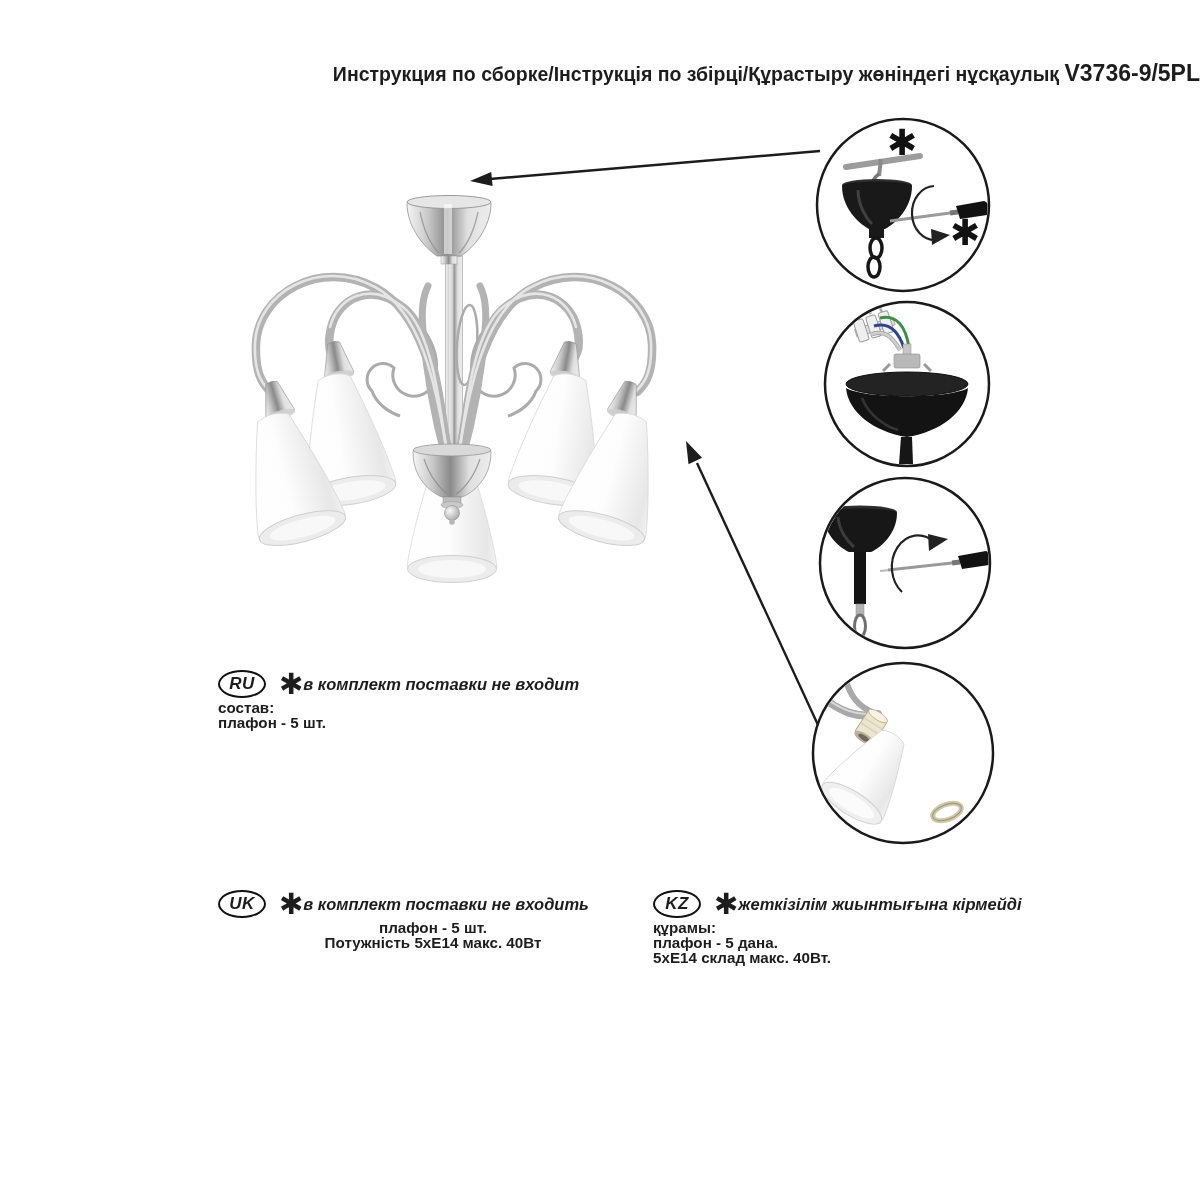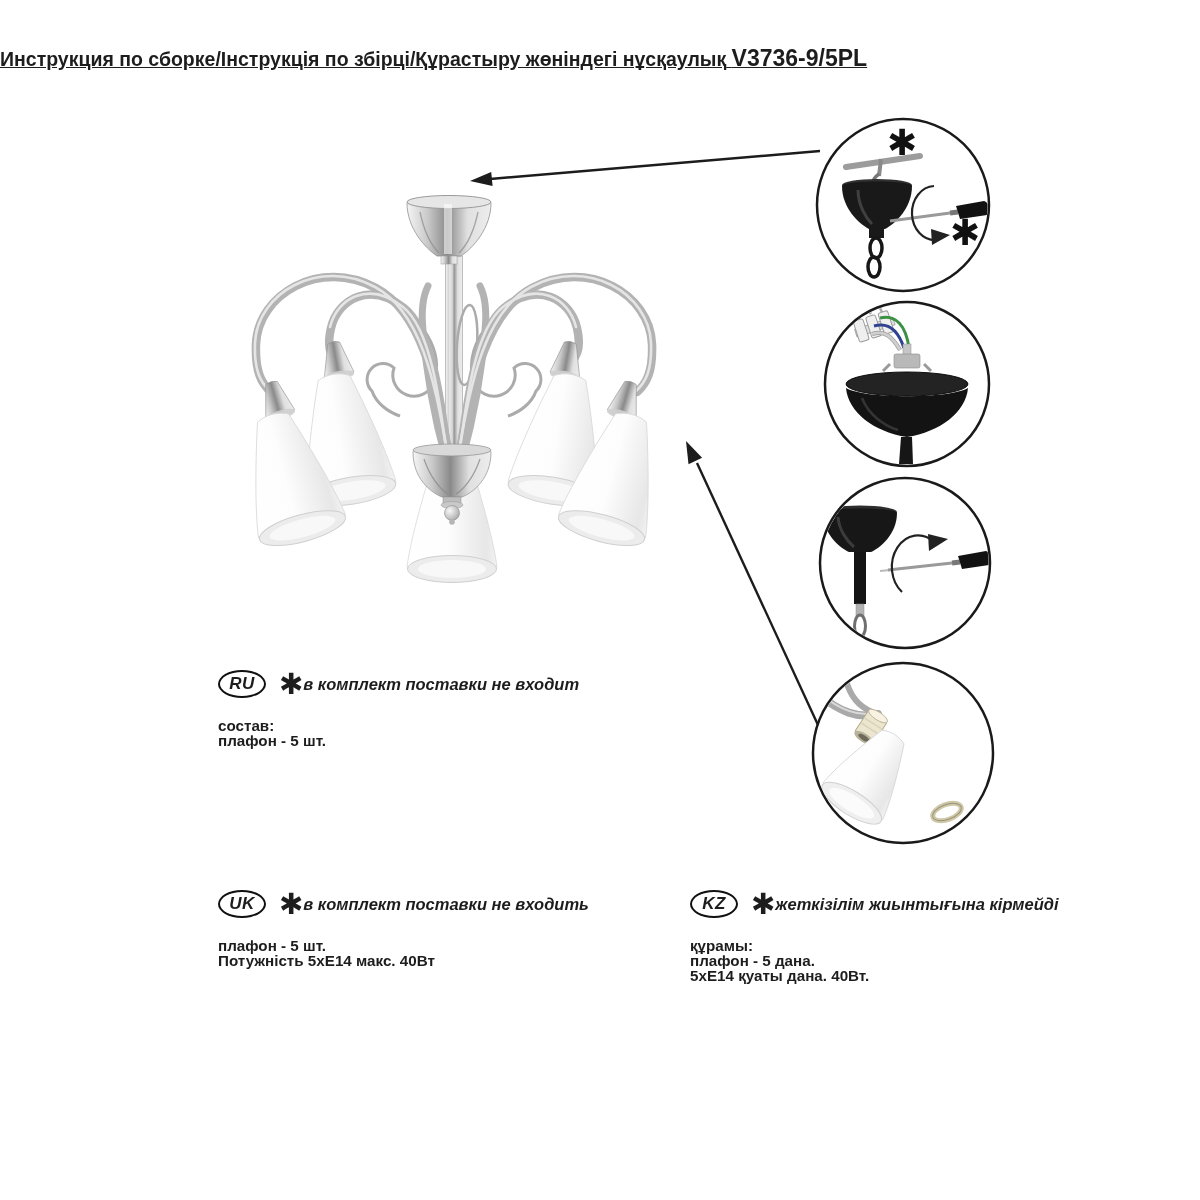--- a/index.html
+++ b/index.html
@@ -1,39 +1,39 @@
 <!DOCTYPE html>
 <html><head>
 <meta charset="utf-8">
 <style>
   html,body{margin:0;padding:0;background:#ffffff;}
   body{
     width:1200px;height:1200px;position:relative;overflow:hidden;
     font-family:"Liberation Sans","DejaVu Sans",sans-serif;color:#1d1d1d;
   }
   .page-title{
-    position:absolute;top:45px;left:0;right:0;text-align:left;
-    font-weight:bold;font-size:19.5px;white-space:nowrap;letter-spacing:0px;text-decoration:underline;
+    position:absolute;top:60px;left:0;right:0;text-align:right;
+    font-weight:bold;font-size:19.5px;white-space:nowrap;letter-spacing:0px;
   }
   .page-title .code{font-size:23px;}
   svg.canvas{position:absolute;left:0;top:0;width:1200px;height:1200px;}
   .lang-block{position:absolute;width:430px;}
   .lb-header{display:flex;align-items:center;height:28px;font-style:italic;}
   .badge{
     width:44px;height:24px;border:2.5px solid #111;border-radius:50%;
     display:flex;align-items:center;justify-content:center;
     font-size:17px;font-weight:bold;letter-spacing:0.5px;flex:0 0 auto;
   }
   .ast{font-size:29px;line-height:26px;margin-left:13px;font-weight:bold;}
   .note{font-size:16.5px;font-weight:bold;white-space:nowrap;}
-  .lb-lines{margin-top:20px;font-size:15.2px;font-weight:bold;line-height:15.2px;}
+  .lb-lines{margin-top:2px;font-size:15.2px;font-weight:bold;line-height:15.2px;}
   .lb-lines div{white-space:nowrap;}
   #ru-block{left:218px;top:670px;}
-  #uk-block{left:218px;top:890px;}
-  #kz-block{left:690px;top:890px;}
+  #uk-block{left:218px;top:890px;text-align:center;}
+  #kz-block{left:653px;top:890px;}
 </style>
 </head>
 <body>
 
 <svg class="canvas" viewBox="0 0 1200 1200">
   <defs>
     <linearGradient id="gradChrome" x1="0" y1="0" x2="1" y2="0">
       <stop offset="0" stop-color="#f5f5f5"></stop>
         <stop offset="0.25" stop-color="#c8c8c8"></stop>
       <stop offset="0.48" stop-color="#8a8a8a"></stop>
@@ -325,15 +325,15 @@
 
 <div class="lang-block" id="kz-block">
   <div class="lb-header">
     <div class="badge">KZ</div>
     <div class="ast">✱</div>
     <div class="note">жеткізілім жиынтығына кірмейді</div>
   </div>
   <div class="lb-lines">
     <div>құрамы:</div>
     <div>плафон - 5 дана.</div>
-    <div>5хЕ14 қуаты дана. 40Вт.</div>
+    <div>5хЕ14 склад макс. 40Вт.</div>
   </div>
 </div>
 
 </body></html>

